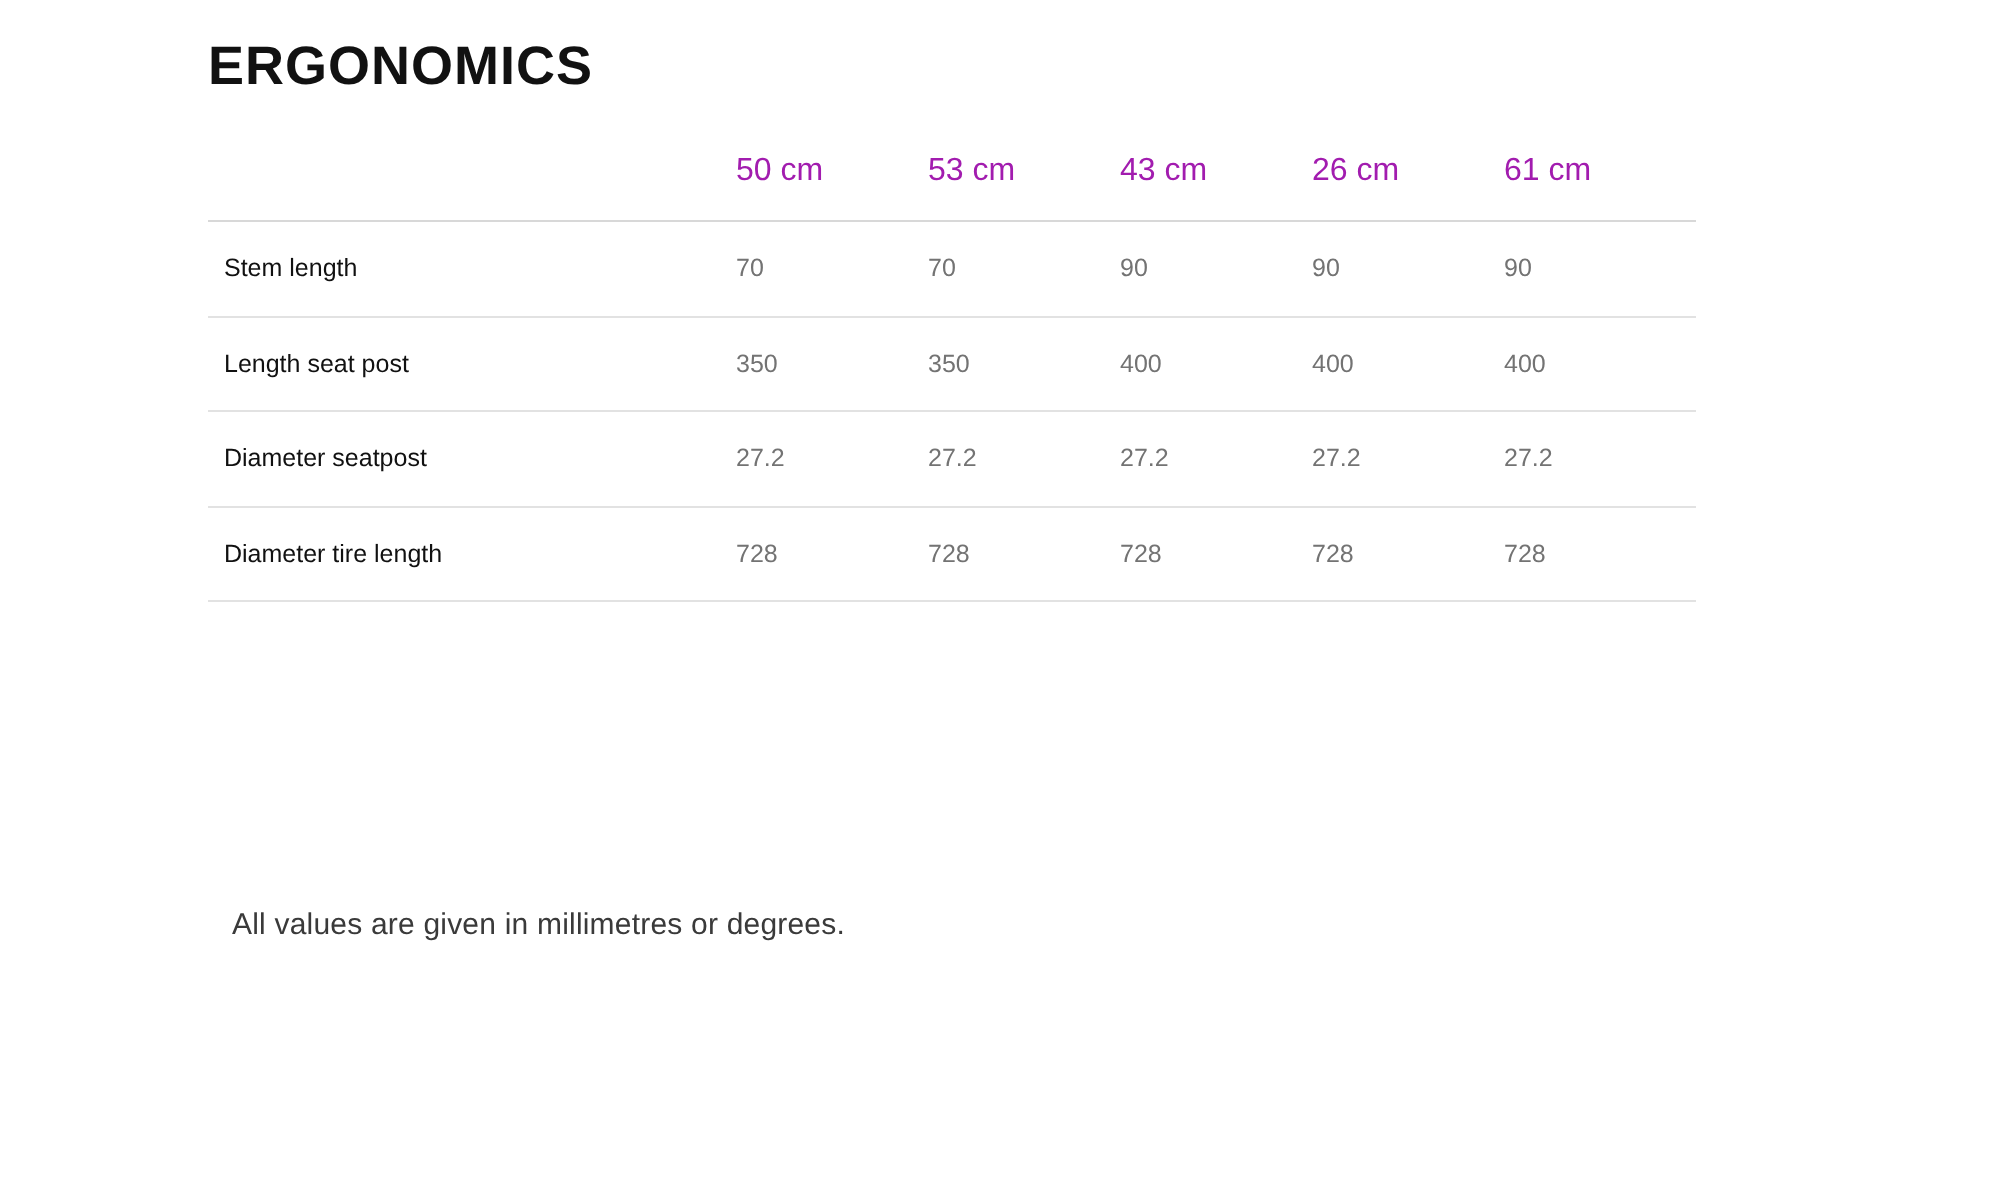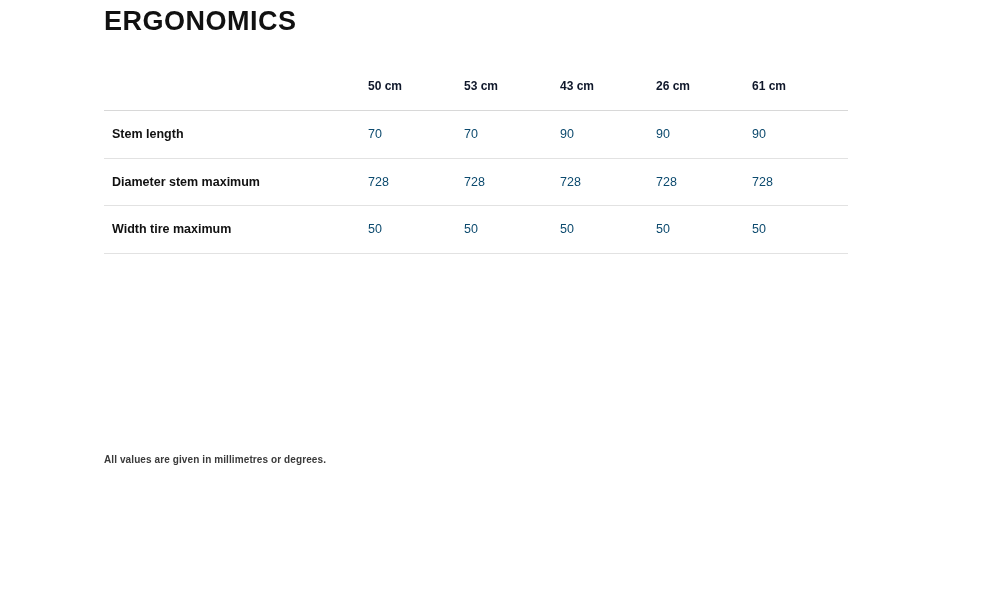--- a/index.html
+++ b/index.html
@@ -16,21 +16,21 @@
   }
   .page {
     position: relative;
     width: 1000px;
     height: 600px;
     box-sizing: border-box;
   }
   .title {
     position: absolute;
     left: 104px;
-    top: 4px;
+    top: 16px;
     font-size: 27px;
     font-weight: bold;
     letter-spacing: 0.5px;
     color: #111111;
     line-height: 34px;
     margin: 0;
     font-family: "Liberation Sans", sans-serif;
   }
   .table-wrap {
     position: absolute;
@@ -42,52 +42,51 @@
     border-collapse: collapse;
     width: 744px;
     table-layout: fixed;
   }
   table.spec th, table.spec td {
     text-align: left;
     vertical-align: middle;
     padding: 0;
   }
   table.spec thead th {
-    font-size: 12px;
-    font-weight: bold;
-    color: #0f172a;
+    font-size: 16px;
+    font-weight: normal;
+    color: #a21caf;
     height: 44px;
     padding-bottom: 2px;
   }
   table.spec thead tr {
     border-bottom: 1px solid #d8d8d8;
   }
   table.spec tbody tr {
     border-bottom: 1px solid #e2e2e2;
   }
   table.spec tbody td {
     height: 46.5px;
     font-size: 12.5px;
-    color: #0c4a6e;
+    color: #737373;
   }
   table.spec tbody td.rowlabel {
-    font-weight: bold;
+    font-weight: normal;
     color: #111111;
     padding-left: 8px;
   }
   col.label-col { width: 264px; }
   col.size-col { width: 96px; }
   .footnote {
     position: absolute;
-    left: 104px;
+    left: 116px;
     top: 454px;
-    font-size: 10px;
+    font-size: 15px;
     color: #3a3a3a;
     letter-spacing: 0.1px;
-    font-weight: bold;
   }
 </style>
 </head>
 <body>
 
 <div class="page">
 
   <h1 class="title">ERGONOMICS</h1>
 
   <div class="table-wrap">
@@ -113,34 +112,42 @@
       <tbody>
         <tr>
           <td class="rowlabel">Stem length</td>
           <td>70</td>
           <td>70</td>
           <td>90</td>
           <td>90</td>
           <td>90</td>
         </tr>
         <tr>
-          <td class="rowlabel">Diameter stem maximum</td>
+          <td class="rowlabel">Length seat post</td>
+          <td>350</td>
+          <td>350</td>
+          <td>400</td>
+          <td>400</td>
+          <td>400</td>
+        </tr>
+        <tr>
+          <td class="rowlabel">Diameter seatpost</td>
+          <td>27.2</td>
+          <td>27.2</td>
+          <td>27.2</td>
+          <td>27.2</td>
+          <td>27.2</td>
+        </tr>
+        <tr>
+          <td class="rowlabel">Diameter tire length</td>
           <td>728</td>
           <td>728</td>
           <td>728</td>
           <td>728</td>
           <td>728</td>
-        </tr>
-        <tr>
-          <td class="rowlabel">Width tire maximum</td>
-          <td>50</td>
-          <td>50</td>
-          <td>50</td>
-          <td>50</td>
-          <td>50</td>
         </tr>
       </tbody>
     </table>
   </div>
 
   <div class="footnote">All values are given in millimetres or degrees.</div>
 
 </div>
 
 </body></html>

